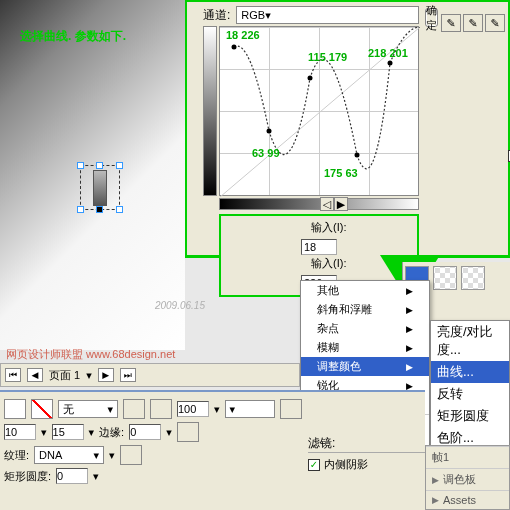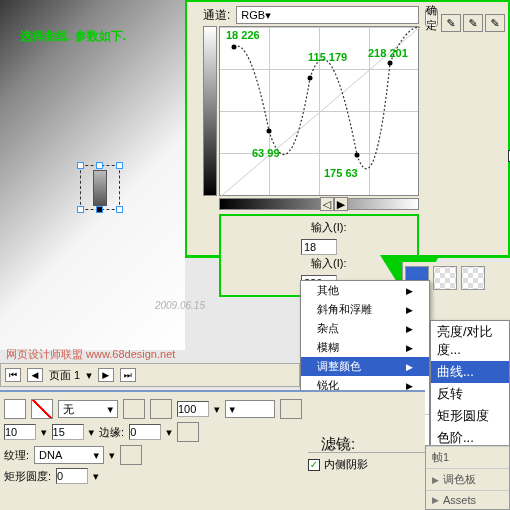--- a/index.html
+++ b/index.html
@@ -63,21 +63,21 @@
 .toolbar2 { position: absolute; top: 390px; left: 0; right: 85px; height: 120px; background: #ece9d8; border-top: 2px solid #7a98c8; padding: 4px; }
 .tb-row { display: flex; align-items: center; gap: 5px; margin: 3px 0; flex-wrap: wrap; }
 .tb-btn { width: 22px; height: 20px; border: 1px solid #888; background: #ece9d8; }
 .tb-select { height: 18px; border: 1px solid #888; background: #fff; padding: 0 4px; display: flex; align-items: center; justify-content: space-between; }
 .tb-input { width: 32px; height: 16px; border: 1px inset #aaa; background: #fff; }
 
 .right-panel { position: absolute; top: 445px; right: 0; width: 85px; background: #ece9d8; border: 1px solid #999; }
 .rp-row { padding: 3px 6px; border-top: 1px solid #ccc; display: flex; align-items: center; gap: 4px; font-size: 11px; color: #555; }
 .rp-tri { font-size: 9px; color: #777; }
 
-.filter-label { position: absolute; top: 435px; left: 321px; font-size: 15px; }
+.filter-label { position: absolute; top: 435px; left: 308px; font-size: 12px; }
 .inner-shadow-box { position: absolute; top: 452px; left: 308px; border-top: 1px solid #aaa; width: 125px; padding-top: 4px; display: flex; align-items: center; gap: 4px; }
 </style>
 </head>
 <body>
 
 <div class="canvas-area">
   <div class="instruction">选择曲线. 参数如下.</div>
   <div class="selection-box">
     <div class="chip"></div>
     <div class="handle h-tl"></div>

